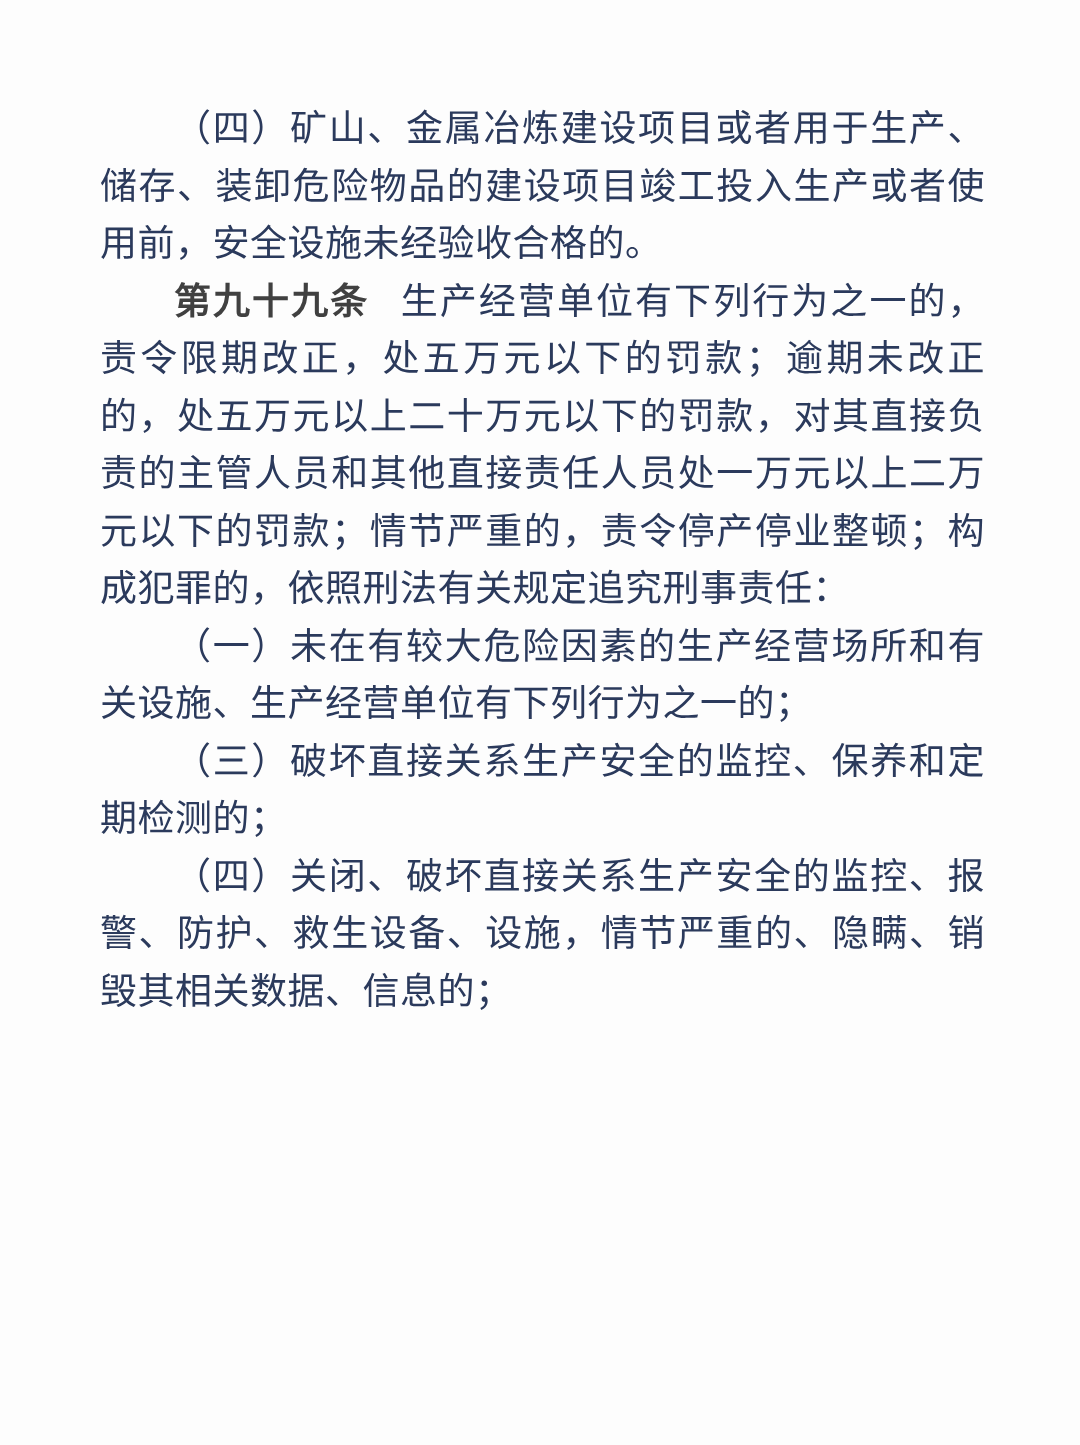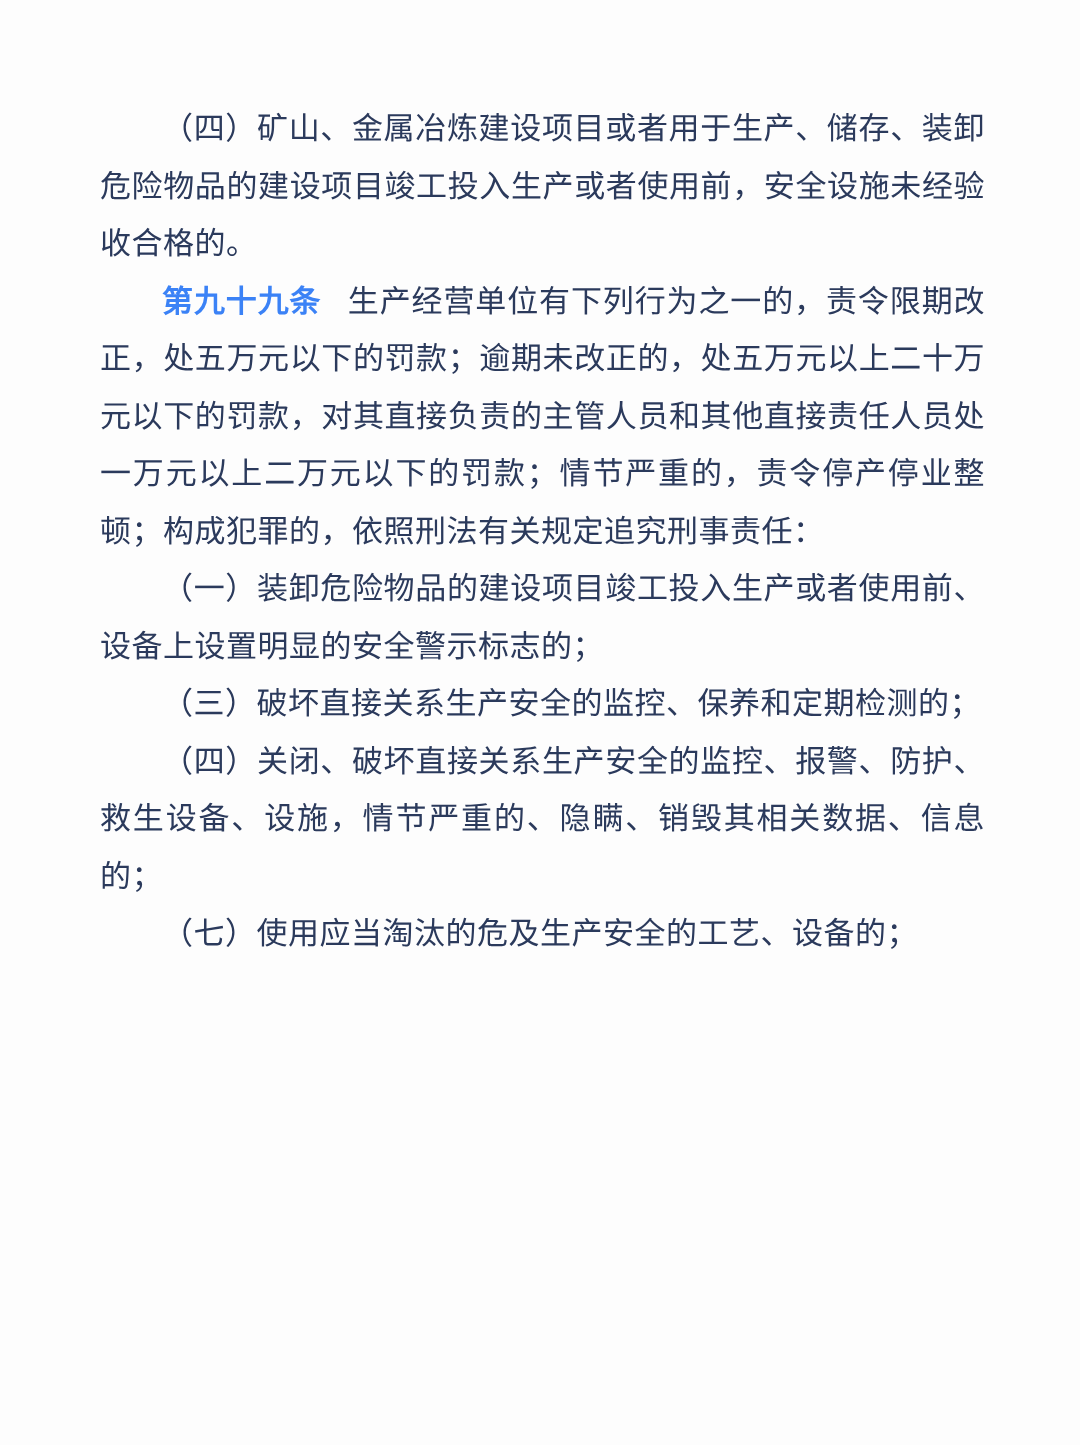--- a/index.html
+++ b/index.html
@@ -15,64 +15,61 @@
     overflow: hidden;
     box-sizing: border-box;
     font-family: "Liberation Serif", "DejaVu Serif", serif;
   }
   .content {
     box-sizing: border-box;
     padding: 100px 95px 0 100px;
   }
   .para {
     margin: 0;
-    font-size: 31px;
+    font-size: 37px;
     line-height: 57.5px;
     color: #2b3a5c;
     text-align: justify;
     text-justify: inter-character;
     text-indent: 2em;
     letter-spacing: 0.5px;
     word-break: break-all;
   }
   .para .lead {
     font-family: "Liberation Sans", "DejaVu Sans", sans-serif;
     font-weight: 700;
-    color: #3b82f6;
+    color: #404040;
     margin-right: 0.85em;
     margin-top: 12px;
   }
 </style>
 </head>
 <body>
 
 <div class="page">
   <div class="content">
 
     <p class="para">
       <span>（四）矿山、金属冶炼建设项目或者用于生产、储存、装卸危险物品的建设项目竣工投入生产或者使用前，安全设施未经验收合格的。</span>
     </p>
 
     <p class="para">
       <span class="lead">第九十九条</span><span>生产经营单位有下列行为之一的，责令限期改正，处五万元以下的罚款；逾期未改正的，处五万元以上二十万元以下的罚款，对其直接负责的主管人员和其他直接责任人员处一万元以上二万元以下的罚款；情节严重的，责令停产停业整顿；构成犯罪的，依照刑法有关规定追究刑事责任：</span>
     </p>
 
     <p class="para">
-      <span>（一）装卸危险物品的建设项目竣工投入生产或者使用前、设备上设置明显的安全警示标志的；</span>
+      <span>（一）未在有较大危险因素的生产经营场所和有关设施、生产经营单位有下列行为之一的；</span>
     </p>
 
 
     <p class="para">
       <span>（三）破坏直接关系生产安全的监控、保养和定期检测的；</span>
     </p>
 
     <p class="para">
       <span>（四）关闭、破坏直接关系生产安全的监控、报警、防护、救生设备、设施，情节严重的、隐瞒、销毁其相关数据、信息的；</span>
     </p>
 
 
 
-    <p class="para">
-      <span>（七）使用应当淘汰的危及生产安全的工艺、设备的；</span>
-    </p>
 
   </div>
 </div>
 
 </body></html>

